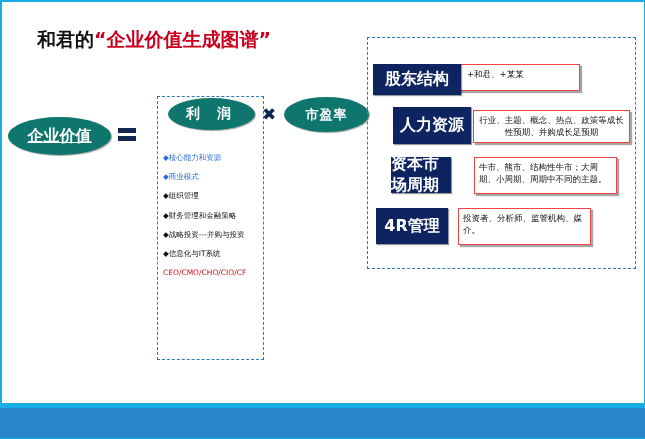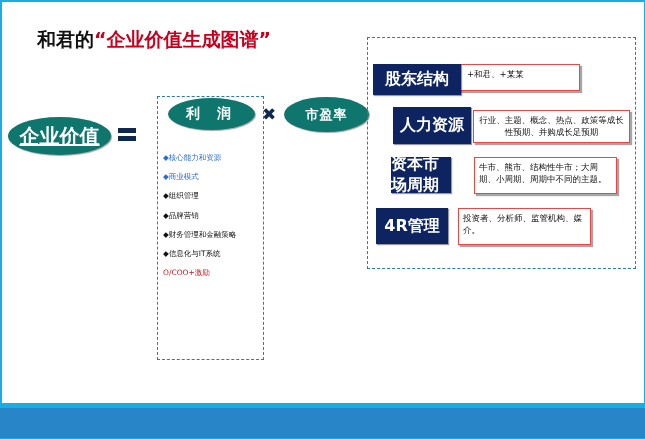--- a/index.html
+++ b/index.html
@@ -16,21 +16,21 @@
 
   .title { position:absolute; left:37px; top:27px; font-size:19px; font-weight:bold; letter-spacing:0px; white-space:nowrap; }
   .title .t1 { color:#111111; }
   .title .t2 { color:#c8001e; }
 
   .ellipse {
     position:absolute; background:#0f766e; color:#ffffff; border-radius:50%;
     display:flex; align-items:center; justify-content:center; font-weight:bold;
     box-shadow: 1px 1px 1px rgba(0,0,0,0.35);
   }
-  .ev { left:8px; top:117px; width:103px; height:38px; font-size:20px; text-decoration:underline; }
+  .ev { left:8px; top:117px; width:103px; height:38px; font-size:16px; text-decoration:underline; }
   .profit { left:168px; top:98px; width:87px; height:32px; font-size:14px; letter-spacing:6px; }
   .pe { left:284px; top:97px; width:85px; height:35px; font-size:13px; letter-spacing:1px; }
 
   .equals { position:absolute; left:118px; top:128px; width:18px; }
   .equals div { height:5px; background:#10284f; margin-bottom:3px; }
   .times { position:absolute; left:262px; top:104px; font-size:17px; color:#10284f; font-weight:bold; }
 
   .dash-box-left { position:absolute; left:157px; top:96px; width:107px; height:264px; border:1px dashed #2a7bb0; box-sizing:border-box; }
   .dash-box-right { position:absolute; left:367px; top:37px; width:269px; height:232px; border:1px dashed #2a7bb0; box-sizing:border-box; }
 
@@ -88,24 +88,24 @@
 <div class="times">✖</div>
 
 <div class="ellipse pe">
   <span>市盈率</span>
 </div>
 
 <div class="list">
   <div class="item blue">◆核心能力和资源</div>
   <div class="item blue">◆商业模式</div>
   <div class="item black">◆组织管理</div>
-  <div class="item black">◆品牌营销</div>
   <div class="item black">◆财务管理和金融策略</div>
+  <div class="item black">◆战略投资---并购与投资</div>
   <div class="item black">◆信息化与IT系统</div>
-  <div class="item red">O/COO+激励</div>
+  <div class="item red">CEO/CMO/CHO/CIO/CF</div>
 </div>
 
 <div class="dash-box-right"></div>
 
 <div class="desc desc1">+和君、+某某</div>
 <div class="tag tag1">股东结构</div>
 
 <div class="desc desc2">行业、主题、概念、热点、政策等成长性预期、并购成长足预期</div>
 <div class="tag tag2">人力资源</div>
 

